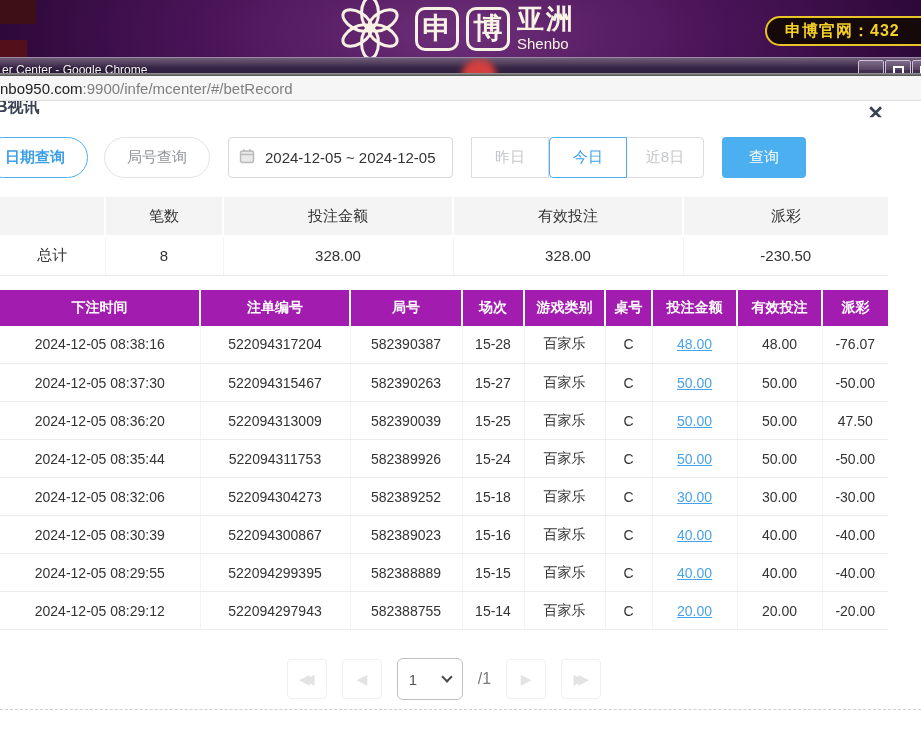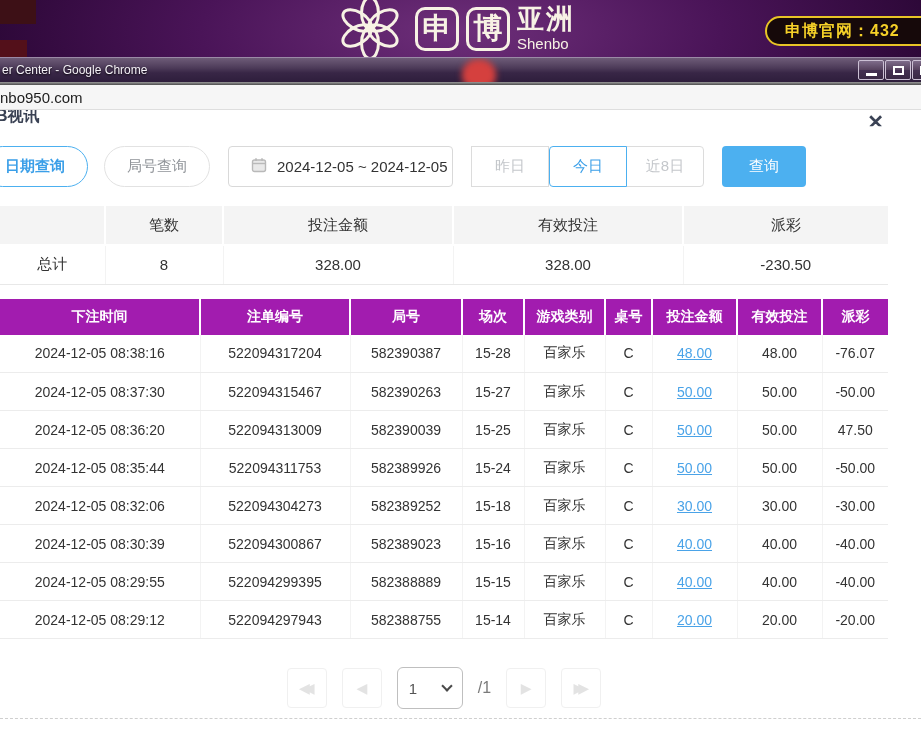--- a/index.html
+++ b/index.html
@@ -17,21 +17,21 @@
     font-size: 29px; font-weight: bold; display: flex; align-items: center; justify-content: center; }
   .brand-right { color: #f7f2e4; line-height: 1; }
   .brand-region { font-size: 27px; font-weight: bold; letter-spacing: 2px; }
   .brand-en { font-size: 15px; margin-top: 3px; }
   .official-badge { position: absolute; left: 765px; top: 16px; width: 200px; height: 30px;
     border: 2px solid #e8c426; border-radius: 15px; background: #16090a; color: #f5d028;
     font-size: 16px; font-weight: bold; display: flex; align-items: center; padding-left: 18px; letter-spacing: 1px; white-space: nowrap; }
   .left-red-artifact { position: absolute; left: 0; top: 40px; width: 27px; height: 17px; background: #53101a; z-index: 5; }
 
   
-  .titlebar { position: relative; height: 25px; overflow: hidden; border-top: 1px solid #9b8aa6;
+  .titlebar { position: relative; height: 16px; overflow: hidden; border-top: 1px solid #9b8aa6;
     background: linear-gradient(180deg, #6e5c78 0%, #4e3c5a 40%, #382646 62%, #2e1e3c 100%); }
   .titlebar-text { position: absolute; left: 2px; top: 5px; color: #f4f0f6; font-size: 12px;
     text-shadow: 0 1px 2px rgba(0,0,0,.85); white-space: nowrap; }
   .red-blob { position: absolute; left: 462px; top: 1px; width: 34px; height: 30px; background: #d5403e;
     border-radius: 50% 50% 42% 42%; filter: blur(3px); }
   .win-controls { position: absolute; right: -17px; top: 2px; display: flex; gap: 1px; }
   .win-btn { width: 26px; height: 20px; border: 1px solid #cbc0d4; border-radius: 2px;
     background: linear-gradient(180deg, #7e6c8a 0%, #57435f 48%, #443052 52%, #392845 100%);
     display: flex; align-items: center; justify-content: center; }
   .glyph-min { width: 11px; height: 3px; background: #fff; margin-top: 9px; }
@@ -48,21 +48,21 @@
   .section-label { position: absolute; top: -4px; left: -4px; font-size: 16px; font-weight: bold; color: #3a4254; }
   .modal-close { position: absolute; top: 0px; right: 37px; font-size: 20px; font-weight: bold; color: #3a4254;
     clip-path: inset(0 0 32% 0); cursor: pointer; }
 
   .filter-row { display: flex; align-items: center; margin-top: 36px; height: 41px; }
   .pill { height: 41px; border-radius: 21px; display: flex; align-items: center; justify-content: center;
     font-size: 15px; padding: 0 22px; background: #fff; cursor: pointer; }
   .pill-active { border: 1px solid #4cb0f0; color: #3b9fe8; font-weight: bold; margin-left: -18px; }
   .pill-inactive { border: 1px solid #e2e2e2; color: #8f9398; margin-left: 16px; }
   .date-input { margin-left: 18px; width: 225px; height: 41px; border: 1px solid #d9d9d9; border-radius: 4px;
-    display: flex; align-items: center; padding-left: 22px; gap: 10px; font-size: 15px; color: #333; cursor: pointer; }
+    display: flex; align-items: center; padding-left: 10px; gap: 10px; font-size: 15px; color: #333; cursor: pointer; }
   .quick-group { display: flex; margin-left: 19px; }
   .quick { width: 78px; height: 41px; border: 1px solid #dcdcdc; margin-left: -1px; background: #fff;
     display: flex; align-items: center; justify-content: center; font-size: 15px; color: #c4c7cb; cursor: pointer; }
   .quick-active { position: relative; z-index: 2; border: 1px solid #4cb0f0; color: #3b9fe8; border-radius: 4px 0 0 4px; margin-left: 0; }
   .quick:last-child { border-radius: 0 4px 4px 0; }
   .search-btn { margin-left: 18px; width: 84px; height: 41px; background: #4cb0f0; border: none; border-radius: 4px;
     color: #fff; font-size: 15px; display: flex; align-items: center; justify-content: center; cursor: pointer; }
 
   
   table { border-collapse: collapse; table-layout: fixed; }
@@ -142,20 +142,21 @@
         </div>
       <div class="win-btn">
           <span class="glyph-close"></span>
         </div>
     </div>
   </div>
   <div class="chrome-strip"></div>
 
   <div class="urlbar">
     <span class="url-domain">nbo950.com</span>
+      <span class="url-path">:9900/infe/mcenter/#/betRecord</span>
   </div>
 
   <div class="content">
     <div class="section-label">B视讯</div>
     <div class="modal-close">✕</div>
 
     <div class="filter-row">
       <div class="pill pill-active">日期查询</div>
       <div class="pill pill-inactive">局号查询</div>
       <div class="date-input">

